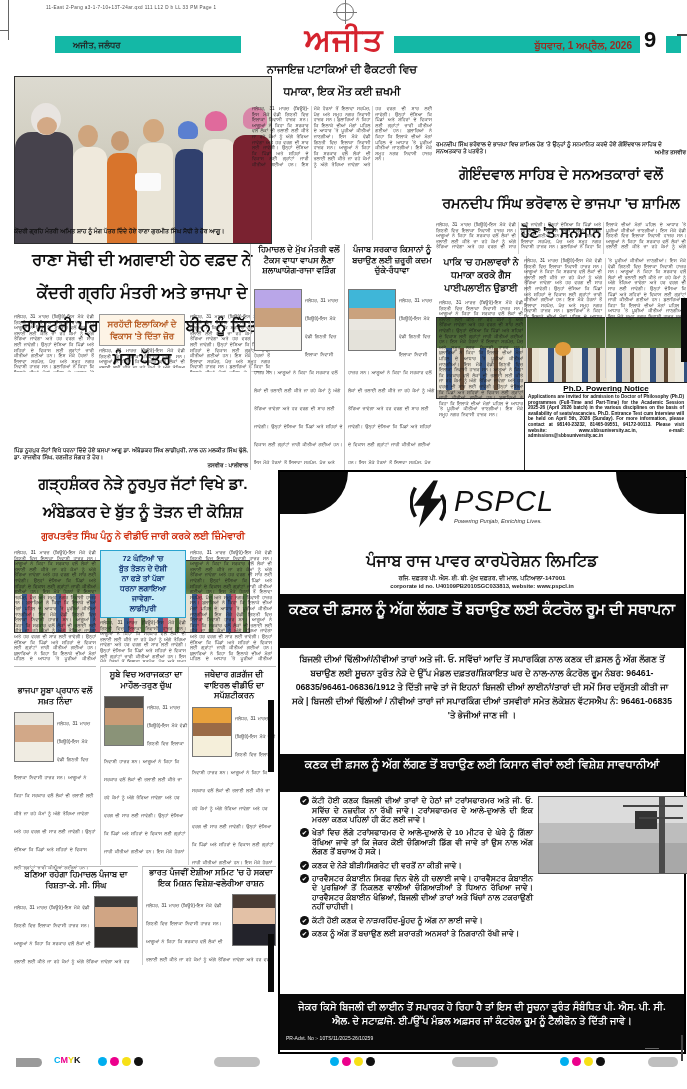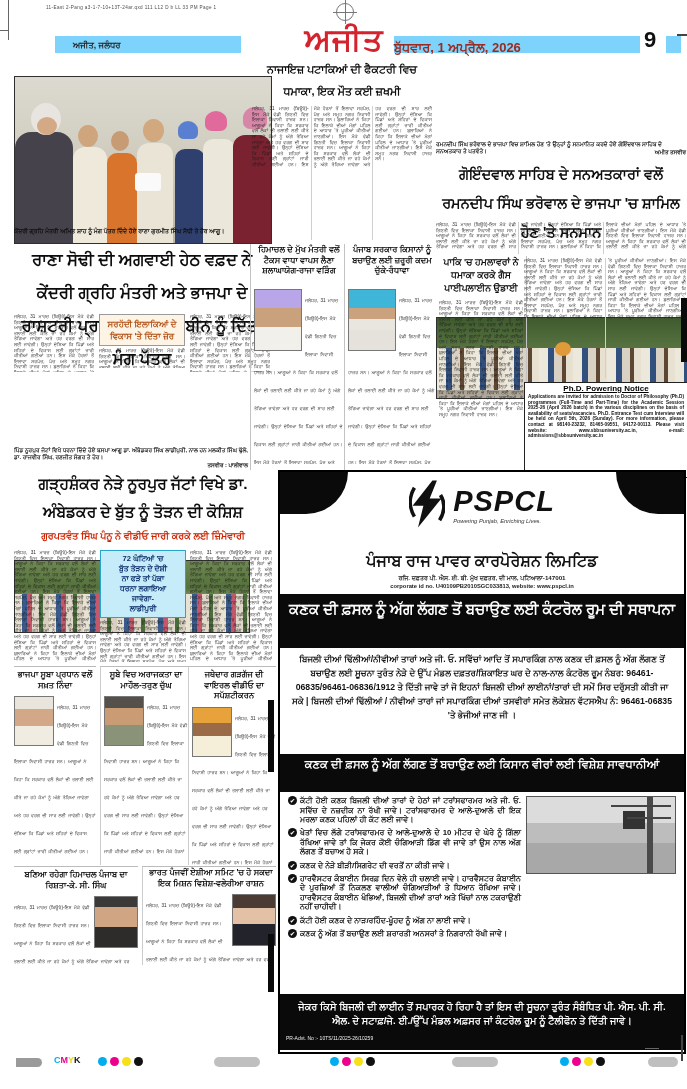--- a/index.html
+++ b/index.html
@@ -1,18 +1,18 @@
 <!DOCTYPE html>
 <html><head>
 <meta charset="utf-8">
 <style>
   html,body{margin:0;padding:0;background:#fdfdfb;font-family:"Liberation Sans",sans-serif;}
   .page{position:relative;width:687px;height:1089px;background:#ffffff;overflow:hidden;}
   .abs{position:absolute;}
-  .beige{background:#7dd3fc;}
+  .beige{background:#14b8a6;}
   .masthead{font-weight:bold;color:#d5232e;font-size:31px;text-align:center;letter-spacing:1px;}
   .hl{font-weight:bold;color:#0c0c0c;text-align:center;}
   .red-sub{font-weight:bold;color:#cc2200;text-align:center;}
   .greek{font-size:4.6px;line-height:5.6px;color:#1d1d1d;text-align:justify;overflow:hidden;word-spacing:1px;}
   .c3{column-count:3;column-gap:5px;column-rule:1px solid #cfcfcf;}
   .c2{column-count:2;column-gap:6px;column-rule:1px solid #cfcfcf;}
   .cap{font-size:6.1px;line-height:7.4px;font-weight:bold;color:#101010;overflow:hidden;}
   .photo{border:1px solid #2f2f2f;overflow:hidden;position:relative;background:#cfccc0;}
   .blob{position:absolute;}
   .box-art{border-left:1px solid #c2c2c2;padding:0 3px;overflow:hidden;}
@@ -45,21 +45,21 @@
   <div class="abs crossmark" style="left:336px;top:3px;"></div>
   <div class="abs" style="left:8px;top:0;width:1px;height:40px;background:#666;"></div>
   <div class="abs" style="left:0;top:30px;width:9px;height:1px;background:#666;"></div>
   <div class="abs" style="right:0;top:34px;width:10px;height:2px;background:#444;"></div>
 
   <div class="abs beige" style="left:55px;top:36px;width:186px;height:17px;">
     <div style="font-size:8.5px;font-weight:bold;color:#222;padding:4px 0 0 18px;">ਅਜੀਤ, ਜਲੰਧਰ</div>
   </div>
   <div class="abs masthead" style="left:280px;top:22px;width:128px;">ਅਜੀਤ</div>
   <div class="abs beige" style="left:394px;top:36px;width:246px;height:17px;">
-    <div style="font-size:13px;font-weight:bold;color:#9a2b20;text-align:left;padding:4px 8px 0 0;">ਬੁੱਧਵਾਰ, 1 ਅਪ੍ਰੈਲ, 2026</div>
+    <div style="font-size:10px;font-weight:bold;color:#9a2b20;text-align:right;padding:4px 8px 0 0;">ਬੁੱਧਵਾਰ, 1 ਅਪ੍ਰੈਲ, 2026</div>
   </div>
   <div class="abs" style="left:644px;top:27px;font-size:22px;font-weight:bold;color:#111;">9</div>
   <div class="abs beige" style="left:666px;top:36px;width:15px;height:17px;"></div>
 
   <div class="abs photo" style="left:14px;top:58px;width:256px;height:166px;background:linear-gradient(180deg,#dcdad0 0%,#d2cfc2 40%,#bab5a4 100%);">
     <div class="blob" style="left:0;top:55px;width:58px;height:111px;background:#46424c;border-radius:16px 16px 0 0;"></div>
     <div class="blob" style="left:16px;top:26px;width:30px;height:32px;background:#e8e4e0;border-radius:50%;"></div>
     <div class="blob" style="left:22px;top:40px;width:20px;height:18px;background:#d3a986;border-radius:50%;"></div>
     <div class="blob" style="left:58px;top:70px;width:34px;height:96px;background:#efe9dc;border-radius:12px 12px 0 0;"></div>
     <div class="blob" style="left:63px;top:48px;width:20px;height:22px;background:#cfa57e;border-radius:50%;"></div>
@@ -133,21 +133,21 @@
 
   <div class="abs hl" style="left:14px;top:470px;width:258px;height:58px;font-size:15.5px;line-height:28px;">ਗੜ੍ਹਸ਼ੰਕਰ ਨੇੜੇ ਨੂਰਪੁਰ ਜੱਟਾਂ ਵਿਖੇ ਡਾ. ਅੰਬੇਡਕਰ ਦੇ ਬੁੱਤ ਨੂੰ ਤੋੜਨ ਦੀ ਕੋਸ਼ਿਸ਼</div>
   <div class="abs red-sub" style="left:14px;top:530px;width:258px;font-size:9.6px;">ਗੁਰਪਤਵੰਤ ਸਿੰਘ ਪੰਨੂ ਨੇ ਵੀਡੀਓ ਜਾਰੀ ਕਰਕੇ ਲਈ ਜ਼ਿੰਮੇਵਾਰੀ</div>
   <div class="abs greek" style="left:14px;top:550px;width:82px;height:112px;">ਜਲੰਧਰ, 31 ਮਾਰਚ (ਬਿਊਰੋ)-ਇਸ ਮੌਕੇ ਵੱਡੀ ਗਿਣਤੀ ਵਿਚ ਇਲਾਕਾ ਨਿਵਾਸੀ ਹਾਜ਼ਰ ਸਨ। ਆਗੂਆਂ ਨੇ ਕਿਹਾ ਕਿ ਸਰਕਾਰ ਵਲੋਂ ਲੋਕਾਂ ਦੀ ਭਲਾਈ ਲਈ ਕੀਤੇ ਜਾ ਰਹੇ ਕੰਮਾਂ ਨੂੰ ਅੱਗੇ ਤੋਰਿਆ ਜਾਵੇਗਾ ਅਤੇ ਹਰ ਵਰਗ ਦੀ ਸਾਰ ਲਈ ਜਾਵੇਗੀ। ਉਨ੍ਹਾਂ ਦੱਸਿਆ ਕਿ ਪਿੰਡਾਂ ਅਤੇ ਸ਼ਹਿਰਾਂ ਦੇ ਵਿਕਾਸ ਲਈ ਗ੍ਰਾਂਟਾਂ ਜਾਰੀ ਕੀਤੀਆਂ ਗਈਆਂ ਹਨ। ਇਸ ਮੌਕੇ ਹੋਰਨਾਂ ਤੋਂ ਇਲਾਵਾ ਸਰਪੰਚ, ਪੰਚ ਅਤੇ ਸਮੂਹ ਨਗਰ ਨਿਵਾਸੀ ਹਾਜ਼ਰ ਸਨ। ਬੁਲਾਰਿਆਂ ਨੇ ਕਿਹਾ ਕਿ ਇਲਾਕੇ ਦੀਆਂ ਮੰਗਾਂ ਪਹਿਲ ਦੇ ਆਧਾਰ 'ਤੇ ਪੂਰੀਆਂ ਕੀਤੀਆਂ ਜਾਣਗੀਆਂ। ਇਸ ਮੌਕੇ ਵੱਡੀ ਗਿਣਤੀ ਵਿਚ ਇਲਾਕਾ ਨਿਵਾਸੀ ਹਾਜ਼ਰ ਸਨ। ਆਗੂਆਂ ਨੇ ਕਿਹਾ ਕਿ ਸਰਕਾਰ ਵਲੋਂ ਲੋਕਾਂ ਦੀ ਭਲਾਈ ਲਈ ਕੀਤੇ ਜਾ ਰਹੇ ਕੰਮਾਂ ਨੂੰ ਅੱਗੇ ਤੋਰਿਆ ਜਾਵੇਗਾ ਅਤੇ ਹਰ ਵਰਗ ਦੀ ਸਾਰ ਲਈ ਜਾਵੇਗੀ। ਉਨ੍ਹਾਂ ਦੱਸਿਆ ਕਿ ਪਿੰਡਾਂ ਅਤੇ ਸ਼ਹਿਰਾਂ ਦੇ ਵਿਕਾਸ ਲਈ ਗ੍ਰਾਂਟਾਂ ਜਾਰੀ ਕੀਤੀਆਂ ਗਈਆਂ ਹਨ। ਬੁਲਾਰਿਆਂ ਨੇ ਕਿਹਾ ਕਿ ਇਲਾਕੇ ਦੀਆਂ ਮੰਗਾਂ ਪਹਿਲ ਦੇ ਆਧਾਰ 'ਤੇ ਪੂਰੀਆਂ ਕੀਤੀਆਂ ਜਾਣਗੀਆਂ। ਇਸ ਮੌਕੇ ਸਮੂਹ ਨਗਰ ਨਿਵਾਸੀ ਹਾਜ਼ਰ ਸਨ।</div>
   <div class="abs" style="left:100px;top:550px;width:86px;height:112px;overflow:hidden;">
     <div class="quote-box">72 ਘੰਟਿਆਂ 'ਚ ਬੁੱਤ ਤੋੜਨ ਦੇ ਦੋਸ਼ੀ ਨਾ ਫੜੇ ਤਾਂ ਪੱਕਾ ਧਰਨਾ ਲਗਾਇਆ ਜਾਵੇਗਾ-ਲਾਡੀਪੁਰੀ</div>
     <div class="greek" style="height:48px;margin-top:2px;">ਜਲੰਧਰ, 31 ਮਾਰਚ (ਬਿਊਰੋ)-ਇਸ ਮੌਕੇ ਵੱਡੀ ਗਿਣਤੀ ਵਿਚ ਇਲਾਕਾ ਨਿਵਾਸੀ ਹਾਜ਼ਰ ਸਨ। ਆਗੂਆਂ ਨੇ ਕਿਹਾ ਕਿ ਸਰਕਾਰ ਵਲੋਂ ਲੋਕਾਂ ਦੀ ਭਲਾਈ ਲਈ ਕੀਤੇ ਜਾ ਰਹੇ ਕੰਮਾਂ ਨੂੰ ਅੱਗੇ ਤੋਰਿਆ ਜਾਵੇਗਾ ਅਤੇ ਹਰ ਵਰਗ ਦੀ ਸਾਰ ਲਈ ਜਾਵੇਗੀ। ਉਨ੍ਹਾਂ ਦੱਸਿਆ ਕਿ ਪਿੰਡਾਂ ਅਤੇ ਸ਼ਹਿਰਾਂ ਦੇ ਵਿਕਾਸ ਲਈ ਗ੍ਰਾਂਟਾਂ ਜਾਰੀ ਕੀਤੀਆਂ ਗਈਆਂ ਹਨ। ਇਸ ਮੌਕੇ ਹੋਰਨਾਂ ਤੋਂ ਇਲਾਵਾ ਸਰਪੰਚ, ਪੰਚ ਅਤੇ ਸਮੂਹ ਨਗਰ ਨਿਵਾਸੀ ਹਾਜ਼ਰ ਸਨ। ਬੁਲਾਰਿਆਂ ਨੇ ਕਿਹਾ ਕਿ ਇਲਾਕੇ ਦੀਆਂ ਮੰਗਾਂ ਪਹਿਲ ਦੇ ਆਧਾਰ 'ਤੇ ਪੂਰੀਆਂ ਕੀਤੀਆਂ ਜਾਣਗੀਆਂ। ਇਸ ਮੌਕੇ ਵੱਡੀ ਗਿਣਤੀ ਵਿਚ ਇਲਾਕਾ ਨਿਵਾਸੀ ਹਾਜ਼ਰ ਸਨ। ਆਗੂਆਂ ਨੇ ਕਿਹਾ ਕਿ ਸਰਕਾਰ ਵਲੋਂ ਲੋਕਾਂ ਦੀ ਭਲਾਈ ਲਈ ਕੀਤੇ ਜਾ ਰਹੇ ਕੰਮਾਂ ਨੂੰ ਅੱਗੇ ਤੋਰਿਆ ਜਾਵੇਗਾ ਅਤੇ ਹਰ ਵਰਗ ਦੀ ਸਾਰ ਲਈ ਜਾਵੇਗੀ। ਉਨ੍ਹਾਂ ਦੱਸਿਆ ਕਿ ਪਿੰਡਾਂ ਅਤੇ ਸ਼ਹਿਰਾਂ ਦੇ ਵਿਕਾਸ ਲਈ ਗ੍ਰਾਂਟਾਂ ਜਾਰੀ ਕੀਤੀਆਂ ਗਈਆਂ ਹਨ। ਬੁਲਾਰਿਆਂ ਨੇ ਕਿਹਾ ਕਿ ਇਲਾਕੇ ਦੀਆਂ ਮੰਗਾਂ ਪਹਿਲ ਦੇ ਆਧਾਰ 'ਤੇ ਪੂਰੀਆਂ ਕੀਤੀਆਂ ਜਾਣਗੀਆਂ। ਇਸ ਮੌਕੇ ਸਮੂਹ ਨਗਰ ਨਿਵਾਸੀ ਹਾਜ਼ਰ ਸਨ।</div>
   </div>
   <div class="abs greek" style="left:190px;top:550px;width:82px;height:112px;">ਜਲੰਧਰ, 31 ਮਾਰਚ (ਬਿਊਰੋ)-ਇਸ ਮੌਕੇ ਵੱਡੀ ਗਿਣਤੀ ਵਿਚ ਇਲਾਕਾ ਨਿਵਾਸੀ ਹਾਜ਼ਰ ਸਨ। ਆਗੂਆਂ ਨੇ ਕਿਹਾ ਕਿ ਸਰਕਾਰ ਵਲੋਂ ਲੋਕਾਂ ਦੀ ਭਲਾਈ ਲਈ ਕੀਤੇ ਜਾ ਰਹੇ ਕੰਮਾਂ ਨੂੰ ਅੱਗੇ ਤੋਰਿਆ ਜਾਵੇਗਾ ਅਤੇ ਹਰ ਵਰਗ ਦੀ ਸਾਰ ਲਈ ਜਾਵੇਗੀ। ਉਨ੍ਹਾਂ ਦੱਸਿਆ ਕਿ ਪਿੰਡਾਂ ਅਤੇ ਸ਼ਹਿਰਾਂ ਦੇ ਵਿਕਾਸ ਲਈ ਗ੍ਰਾਂਟਾਂ ਜਾਰੀ ਕੀਤੀਆਂ ਗਈਆਂ ਹਨ। ਇਸ ਮੌਕੇ ਹੋਰਨਾਂ ਤੋਂ ਇਲਾਵਾ ਸਰਪੰਚ, ਪੰਚ ਅਤੇ ਸਮੂਹ ਨਗਰ ਨਿਵਾਸੀ ਹਾਜ਼ਰ ਸਨ। ਬੁਲਾਰਿਆਂ ਨੇ ਕਿਹਾ ਕਿ ਇਲਾਕੇ ਦੀਆਂ ਮੰਗਾਂ ਪਹਿਲ ਦੇ ਆਧਾਰ 'ਤੇ ਪੂਰੀਆਂ ਕੀਤੀਆਂ ਜਾਣਗੀਆਂ। ਇਸ ਮੌਕੇ ਵੱਡੀ ਗਿਣਤੀ ਵਿਚ ਇਲਾਕਾ ਨਿਵਾਸੀ ਹਾਜ਼ਰ ਸਨ। ਆਗੂਆਂ ਨੇ ਕਿਹਾ ਕਿ ਸਰਕਾਰ ਵਲੋਂ ਲੋਕਾਂ ਦੀ ਭਲਾਈ ਲਈ ਕੀਤੇ ਜਾ ਰਹੇ ਕੰਮਾਂ ਨੂੰ ਅੱਗੇ ਤੋਰਿਆ ਜਾਵੇਗਾ ਅਤੇ ਹਰ ਵਰਗ ਦੀ ਸਾਰ ਲਈ ਜਾਵੇਗੀ। ਉਨ੍ਹਾਂ ਦੱਸਿਆ ਕਿ ਪਿੰਡਾਂ ਅਤੇ ਸ਼ਹਿਰਾਂ ਦੇ ਵਿਕਾਸ ਲਈ ਗ੍ਰਾਂਟਾਂ ਜਾਰੀ ਕੀਤੀਆਂ ਗਈਆਂ ਹਨ। ਬੁਲਾਰਿਆਂ ਨੇ ਕਿਹਾ ਕਿ ਇਲਾਕੇ ਦੀਆਂ ਮੰਗਾਂ ਪਹਿਲ ਦੇ ਆਧਾਰ 'ਤੇ ਪੂਰੀਆਂ ਕੀਤੀਆਂ ਜਾਣਗੀਆਂ। ਇਸ ਮੌਕੇ ਸਮੂਹ ਨਗਰ ਨਿਵਾਸੀ ਹਾਜ਼ਰ ਸਨ।</div>
 
-  <div class="abs" style="left:14px;top:666px;width:82px;height:196px;overflow:hidden;border-top:1px solid #bbb;padding-top:2px;">
+  <div class="abs" style="left:14px;top:666px;width:82px;height:196px;overflow:hidden;border-top:1px solid #bbb;padding-top:18px;">
     <div class="mini-hl" style="height:24px;">ਭਾਜਪਾ ਸੂਬਾ ਪ੍ਰਧਾਨ ਵਲੋਂ ਸਖ਼ਤ ਨਿੰਦਾ</div>
     <div style="overflow:hidden;margin-top:2px;">
       <div class="portrait" style="float:left;width:38px;height:48px;margin:1px 3px 1px 0;background:linear-gradient(180deg,#e9e5dc 0 26%,#d2a888 26% 60%,#f0ece2 60% 100%);"></div>
       <span class="greek">ਜਲੰਧਰ, 31 ਮਾਰਚ (ਬਿਊਰੋ)-ਇਸ ਮੌਕੇ ਵੱਡੀ ਗਿਣਤੀ ਵਿਚ ਇਲਾਕਾ ਨਿਵਾਸੀ ਹਾਜ਼ਰ ਸਨ। ਆਗੂਆਂ ਨੇ ਕਿਹਾ ਕਿ ਸਰਕਾਰ ਵਲੋਂ ਲੋਕਾਂ ਦੀ ਭਲਾਈ ਲਈ ਕੀਤੇ ਜਾ ਰਹੇ ਕੰਮਾਂ ਨੂੰ ਅੱਗੇ ਤੋਰਿਆ ਜਾਵੇਗਾ ਅਤੇ ਹਰ ਵਰਗ ਦੀ ਸਾਰ ਲਈ ਜਾਵੇਗੀ। ਉਨ੍ਹਾਂ ਦੱਸਿਆ ਕਿ ਪਿੰਡਾਂ ਅਤੇ ਸ਼ਹਿਰਾਂ ਦੇ ਵਿਕਾਸ ਲਈ ਗ੍ਰਾਂਟਾਂ ਜਾਰੀ ਕੀਤੀਆਂ ਗਈਆਂ ਹਨ। ਇਸ ਮੌਕੇ ਹੋਰਨਾਂ ਤੋਂ ਇਲਾਵਾ ਸਰਪੰਚ, ਪੰਚ ਅਤੇ ਸਮੂਹ ਨਗਰ ਨਿਵਾਸੀ ਹਾਜ਼ਰ ਸਨ। ਬੁਲਾਰਿਆਂ ਨੇ ਕਿਹਾ ਕਿ ਇਲਾਕੇ ਦੀਆਂ ਮੰਗਾਂ ਪਹਿਲ ਦੇ ਆਧਾਰ 'ਤੇ ਪੂਰੀਆਂ ਕੀਤੀਆਂ ਜਾਣਗੀਆਂ। ਇਸ ਮੌਕੇ ਵੱਡੀ ਗਿਣਤੀ ਵਿਚ ਇਲਾਕਾ ਨਿਵਾਸੀ ਹਾਜ਼ਰ ਸਨ। ਆਗੂਆਂ ਨੇ ਕਿਹਾ ਕਿ ਸਰਕਾਰ ਵਲੋਂ ਲੋਕਾਂ ਦੀ ਭਲਾਈ ਲਈ ਕੀਤੇ ਜਾ ਰਹੇ ਕੰਮਾਂ ਨੂੰ ਅੱਗੇ ਤੋਰਿਆ ਜਾਵੇਗਾ ਅਤੇ ਹਰ ਵਰਗ ਦੀ ਸਾਰ ਲਈ ਜਾਵੇਗੀ। ਉਨ੍ਹਾਂ ਦੱਸਿਆ ਕਿ ਪਿੰਡਾਂ ਅਤੇ ਸ਼ਹਿਰਾਂ ਦੇ ਵਿਕਾਸ ਲਈ ਗ੍ਰਾਂਟਾਂ ਜਾਰੀ ਕੀਤੀਆਂ ਗਈਆਂ ਹਨ। ਬੁਲਾਰਿਆਂ ਨੇ ਕਿਹਾ ਕਿ ਇਲਾਕੇ ਦੀਆਂ ਮੰਗਾਂ ਪਹਿਲ ਦੇ ਆਧਾਰ 'ਤੇ ਪੂਰੀਆਂ ਕੀਤੀਆਂ ਜਾਣਗੀਆਂ। ਇਸ ਮੌਕੇ ਸਮੂਹ ਨਗਰ ਨਿਵਾਸੀ ਹਾਜ਼ਰ ਸਨ।</span>
     </div>
   </div>
   <div class="abs" style="left:100px;top:666px;width:84px;height:196px;overflow:hidden;border-top:1px solid #bbb;border-left:1px solid #ccc;padding:2px 0 0 3px;">
     <div class="mini-hl" style="height:24px;">ਸੂਬੇ ਵਿਚ ਅਰਾਜਕਤਾ ਦਾ ਮਾਹੌਲ-ਤਰੁਣ ਚੁੱਘ</div>
     <div style="overflow:hidden;margin-top:2px;">
       <div class="portrait" style="float:left;width:38px;height:48px;margin:1px 3px 1px 0;background:linear-gradient(180deg,#55504a 0 22%,#c99c76 22% 58%,#8a9378 58% 100%);"></div>
@@ -184,36 +184,36 @@
     <div class="abs" style="left:0;top:0;width:68px;height:42px;background:#0a0a0a;border-radius:0 0 46px 0;"></div>
     <div class="abs" style="right:0;top:0;width:68px;height:42px;background:#0a0a0a;border-radius:0 0 0 46px;"></div>
 
     <div class="abs" style="left:0;top:8px;width:404px;display:flex;justify-content:center;align-items:center;gap:8px;">
       <svg width="36" height="48" viewBox="0 0 40 52">
         <path d="M26 0 L4 28 H16 L10 52 L36 20 H23 L31 0 Z" fill="#111"></path>
         <path d="M6 8 C 0 18, 0 30, 6 40" stroke="#111" stroke-width="4" fill="none"></path>
         <path d="M34 44 C 40 34, 40 24, 35 16" stroke="#111" stroke-width="4" fill="none"></path>
       </svg>
       <div>
-        <div style="font-size:29px;font-weight:bold;font-style:italic;color:#111;letter-spacing:1px;">PSPCL</div>
+        <div style="font-size:29px;font-weight:normal;font-style:italic;color:#111;letter-spacing:1px;">PSPCL</div>
         <div style="font-size:5.8px;color:#333;font-style:italic;">Powering Punjab, Enriching Lives.</div>
       </div>
     </div>
 
     <div class="abs" style="left:0;top:80px;width:404px;text-align:center;font-size:16px;font-weight:bold;color:#111;">ਪੰਜਾਬ ਰਾਜ ਪਾਵਰ ਕਾਰਪੋਰੇਸ਼ਨ ਲਿਮਟਿਡ</div>
     <div class="abs" style="left:0;top:102px;width:404px;text-align:center;font-size:6.2px;font-weight:bold;color:#222;">ਰਜਿ. ਦਫ਼ਤਰ ਪੀ. ਐਸ. ਈ. ਬੀ. ਮੁੱਖ ਦਫ਼ਤਰ, ਦੀ ਮਾਲ, ਪਟਿਆਲਾ-147001</div>
     <div class="abs" style="left:0;top:111px;width:404px;text-align:center;font-size:5.8px;font-weight:bold;color:#222;">corporate id no. U40109PB2010SGC033813, website: www.pspcl.in</div>
 
     <div class="abs banner" style="left:0;top:122px;width:404px;height:52px;font-size:15px;line-height:25px;padding-top:2px;">ਕਣਕ ਦੀ ਫ਼ਸਲ ਨੂੰ ਅੱਗ ਲੱਗਣ ਤੋਂ ਬਚਾਉਣ ਲਈ ਕੰਟਰੋਲ ਰੂਮ ਦੀ ਸਥਾਪਨਾ</div>
 
     <div class="abs" style="left:10px;top:180px;width:384px;height:98px;font-size:8.7px;line-height:14px;font-weight:bold;color:#111;text-align:center;overflow:hidden;">ਬਿਜਲੀ ਦੀਆਂ ਢਿੱਲੀਆਂ/ਨੀਵੀਆਂ ਤਾਰਾਂ ਅਤੇ ਜੀ. ਓ. ਸਵਿੱਚਾਂ ਆਦਿ ਤੋਂ ਸਪਾਰਕਿੰਗ ਨਾਲ ਕਣਕ ਦੀ ਫ਼ਸਲ ਨੂੰ ਅੱਗ ਲੱਗਣ ਤੋਂ ਬਚਾਉਣ ਲਈ ਸੂਚਨਾ ਤੁਰੰਤ ਨੇੜੇ ਦੇ ਉੱਪ ਮੰਡਲ ਦਫ਼ਤਰ/ਸ਼ਿਕਾਇਤ ਘਰ ਦੇ ਨਾਲ-ਨਾਲ ਕੰਟਰੋਲ ਰੂਮ ਨੰਬਰ: 96461-06835/96461-06836/1912 ਤੇ ਦਿੱਤੀ ਜਾਵੇ ਤਾਂ ਜੋ ਇਹਨਾਂ ਬਿਜਲੀ ਦੀਆਂ ਲਾਈਨਾਂ/ਤਾਰਾਂ ਦੀ ਸਮੇਂ ਸਿਰ ਦਰੁੱਸਤੀ ਕੀਤੀ ਜਾ ਸਕੇ | ਬਿਜਲੀ ਦੀਆਂ ਢਿੱਲੀਆਂ / ਨੀਵੀਆਂ ਤਾਰਾਂ ਜਾਂ ਸਪਾਰਕਿੰਗ ਦੀਆਂ ਤਸਵੀਰਾਂ ਸਮੇਤ ਲੋਕੇਸ਼ਨ ਵੱਟਸਐਪ ਨੰ: 96461-06835 'ਤੇ ਭੇਜੀਆਂ ਜਾਣ ਜੀ ।</div>
 
     <div class="abs banner" style="left:0;top:282px;width:404px;height:36px;font-size:11.5px;line-height:17px;padding-top:2px;">ਕਣਕ ਦੀ ਫ਼ਸਲ ਨੂੰ ਅੱਗ ਲੱਗਣ ਤੋਂ ਬਚਾਉਣ ਲਈ ਕਿਸਾਨ ਵੀਰਾਂ ਲਈ ਵਿਸ਼ੇਸ਼ ਸਾਵਧਾਨੀਆਂ</div>
 
-    <div class="abs" style="left:8px;top:324px;width:388px;height:196px;overflow:hidden;">
+    <div class="abs" style="left:20px;top:324px;width:388px;height:196px;overflow:hidden;">
       <div class="photo" style="float:right;width:148px;height:76px;margin:0 0 3px 5px;border:1px solid #555;background:linear-gradient(180deg,#dcdcdc 0 34%,#bdbdbd 34% 60%,#a8a8a8 60% 100%);">
         <div class="blob" style="right:22px;top:0;width:6px;height:76px;background:#4a4a4a;"></div>
         <div class="blob" style="right:30px;top:14px;width:22px;height:18px;background:#333;"></div>
         <div class="blob" style="right:4px;top:8px;width:60px;height:2px;background:#444;"></div>
         <div class="blob" style="right:4px;top:20px;width:44px;height:2px;background:#444;"></div>
       </div>
       <div class="bullet">
           <span class="chk">✔</span>
           <span class="t">ਕੱਟੀ ਹੋਈ ਕਣਕ ਬਿਜਲੀ ਦੀਆਂ ਤਾਰਾਂ ਦੇ ਹੇਠਾਂ ਜਾਂ ਟਰਾਂਸਫਾਰਮਰ ਅਤੇ ਜੀ. ਓ. ਸਵਿੱਚ ਦੇ ਨਜ਼ਦੀਕ ਨਾ ਰੱਖੀ ਜਾਵੇ। ਟਰਾਂਸਫਾਰਮਰ ਦੇ ਆਲੇ-ਦੁਆਲੇ ਦੀ ਇਕ ਮਰਲਾ ਕਣਕ ਪਹਿਲਾਂ ਹੀ ਕੱਟ ਲਈ ਜਾਵੇ।</span>
         </div>

